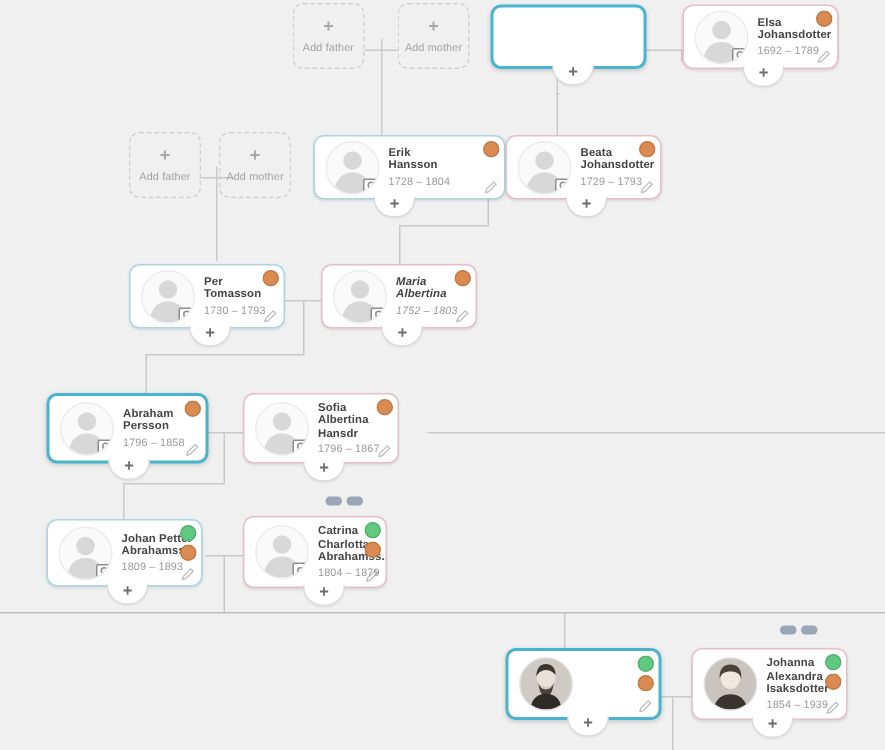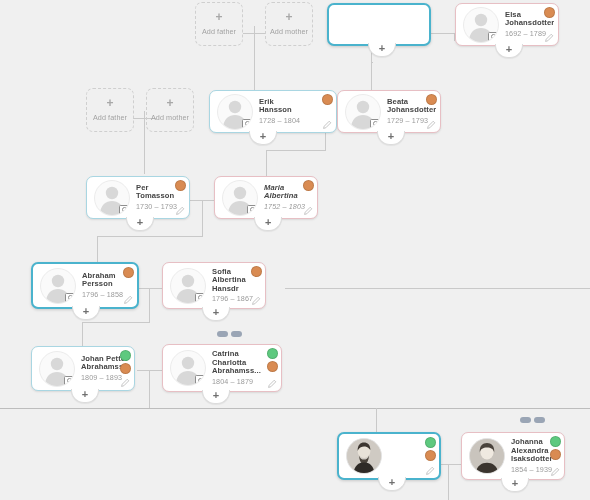--- a/index.html
+++ b/index.html
@@ -445,21 +445,21 @@
       </div>
       <svg class="pencil" viewBox="0 0 16 16">
           <path d="M1 15l1.2-4L11 2.2 13.8 5 5 13.8z" fill="none" stroke="#8a8a8a" stroke-width="1.6"></path>
         </svg>
     </div>
     <div class="hub" style="left:39px;bottom:-13px;">
         <span>+</span>
       </div>
   </div>
 
-  <div class="card female" style="left:162px;top:344px;width:120px;height:48px;">
+  <div class="card female" style="left:162px;top:344px;width:96px;height:48px;">
     <div class="card-inner">
       <div class="avatar">
         <svg viewBox="0 0 34 34" width="34" height="34" aria-hidden="true">
           <circle cx="17" cy="12" r="6.2" fill="#d8d8d8"></circle>
           <path d="M4.5 34 C5.5 23.5 11 20 17 20 C23 20 28.5 23.5 29.5 34 Z" fill="#d8d8d8"></path>
         </svg>
         <span class="cam">
             <i></i>
           </span>
       </div>

